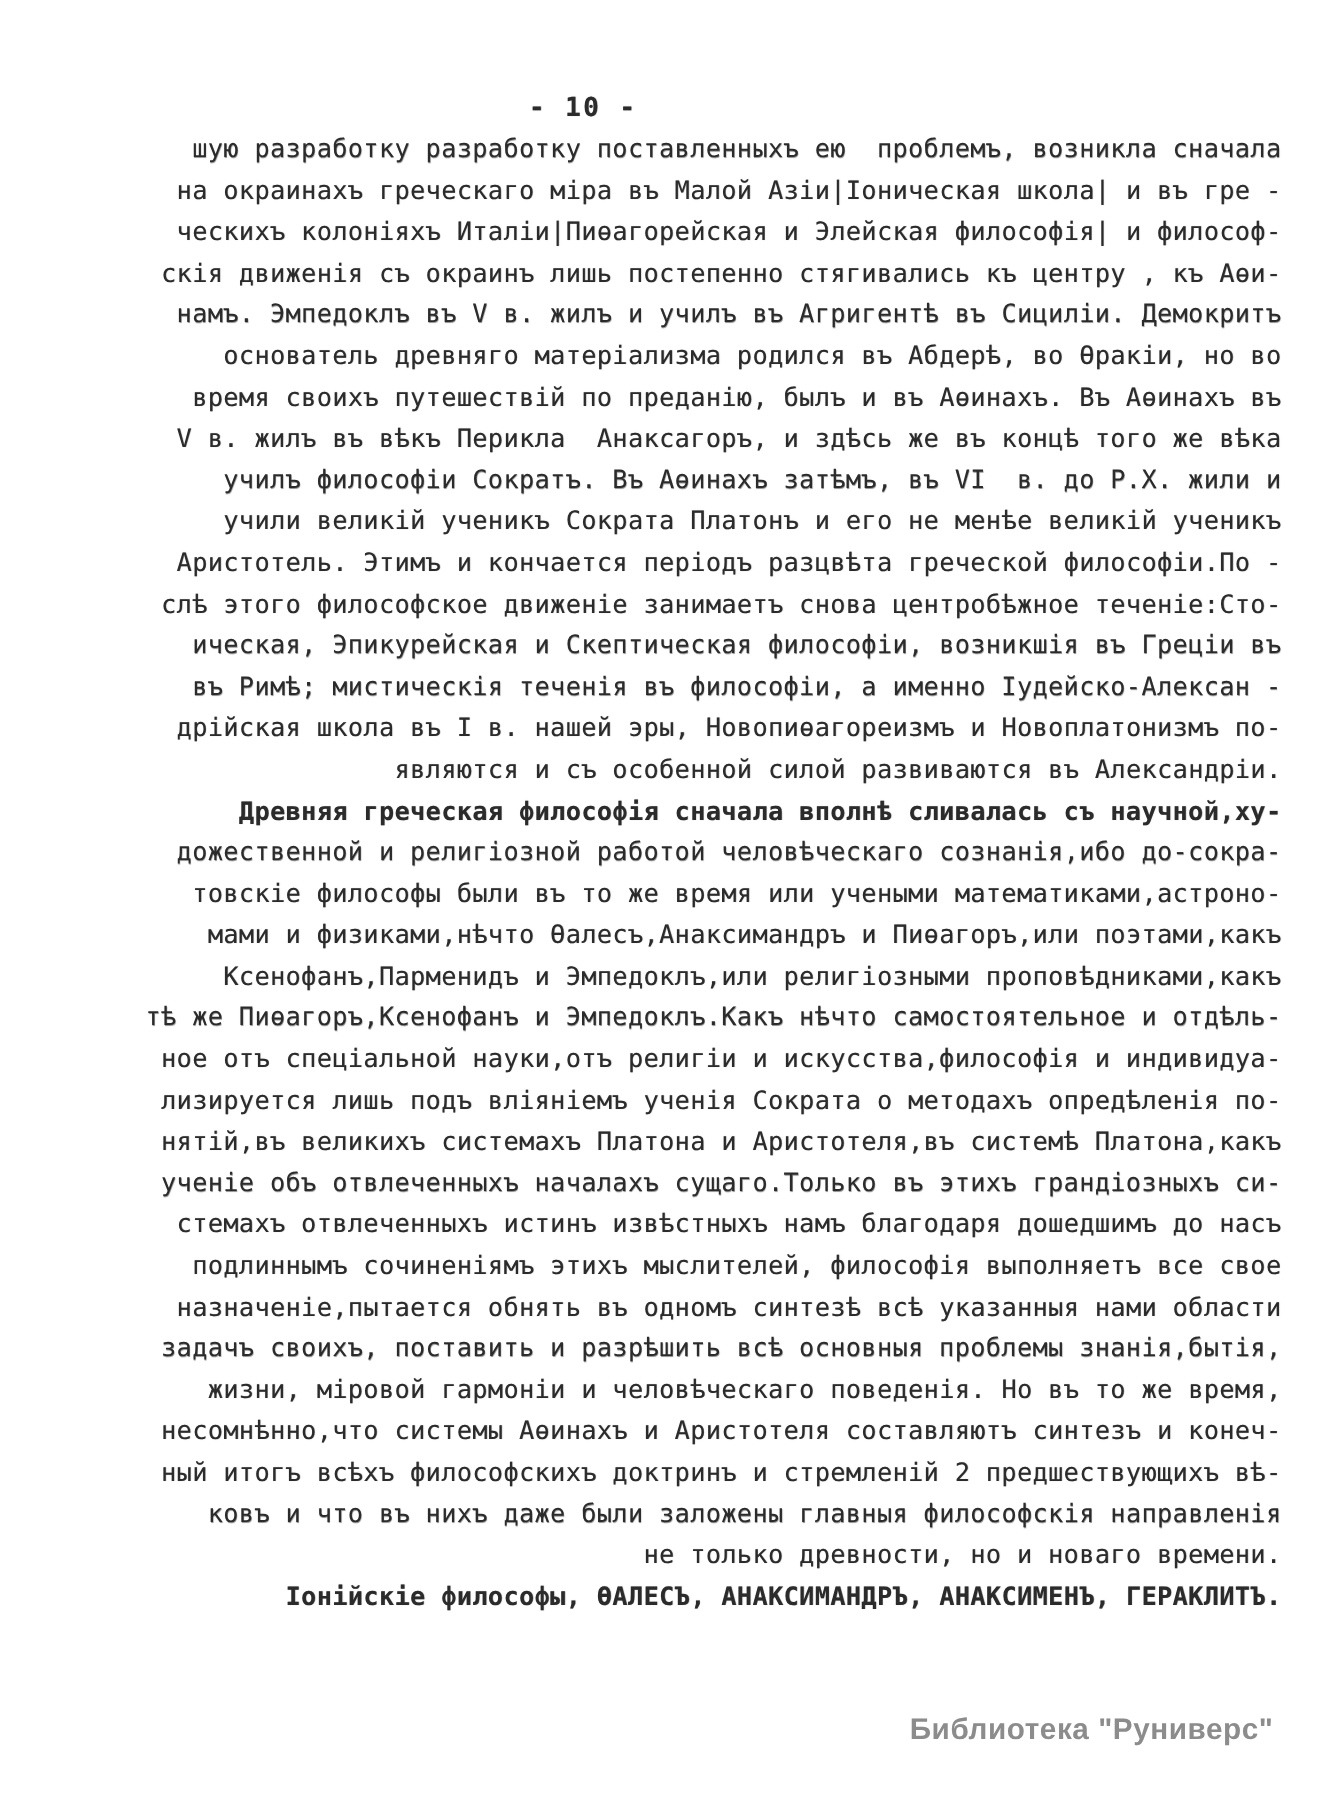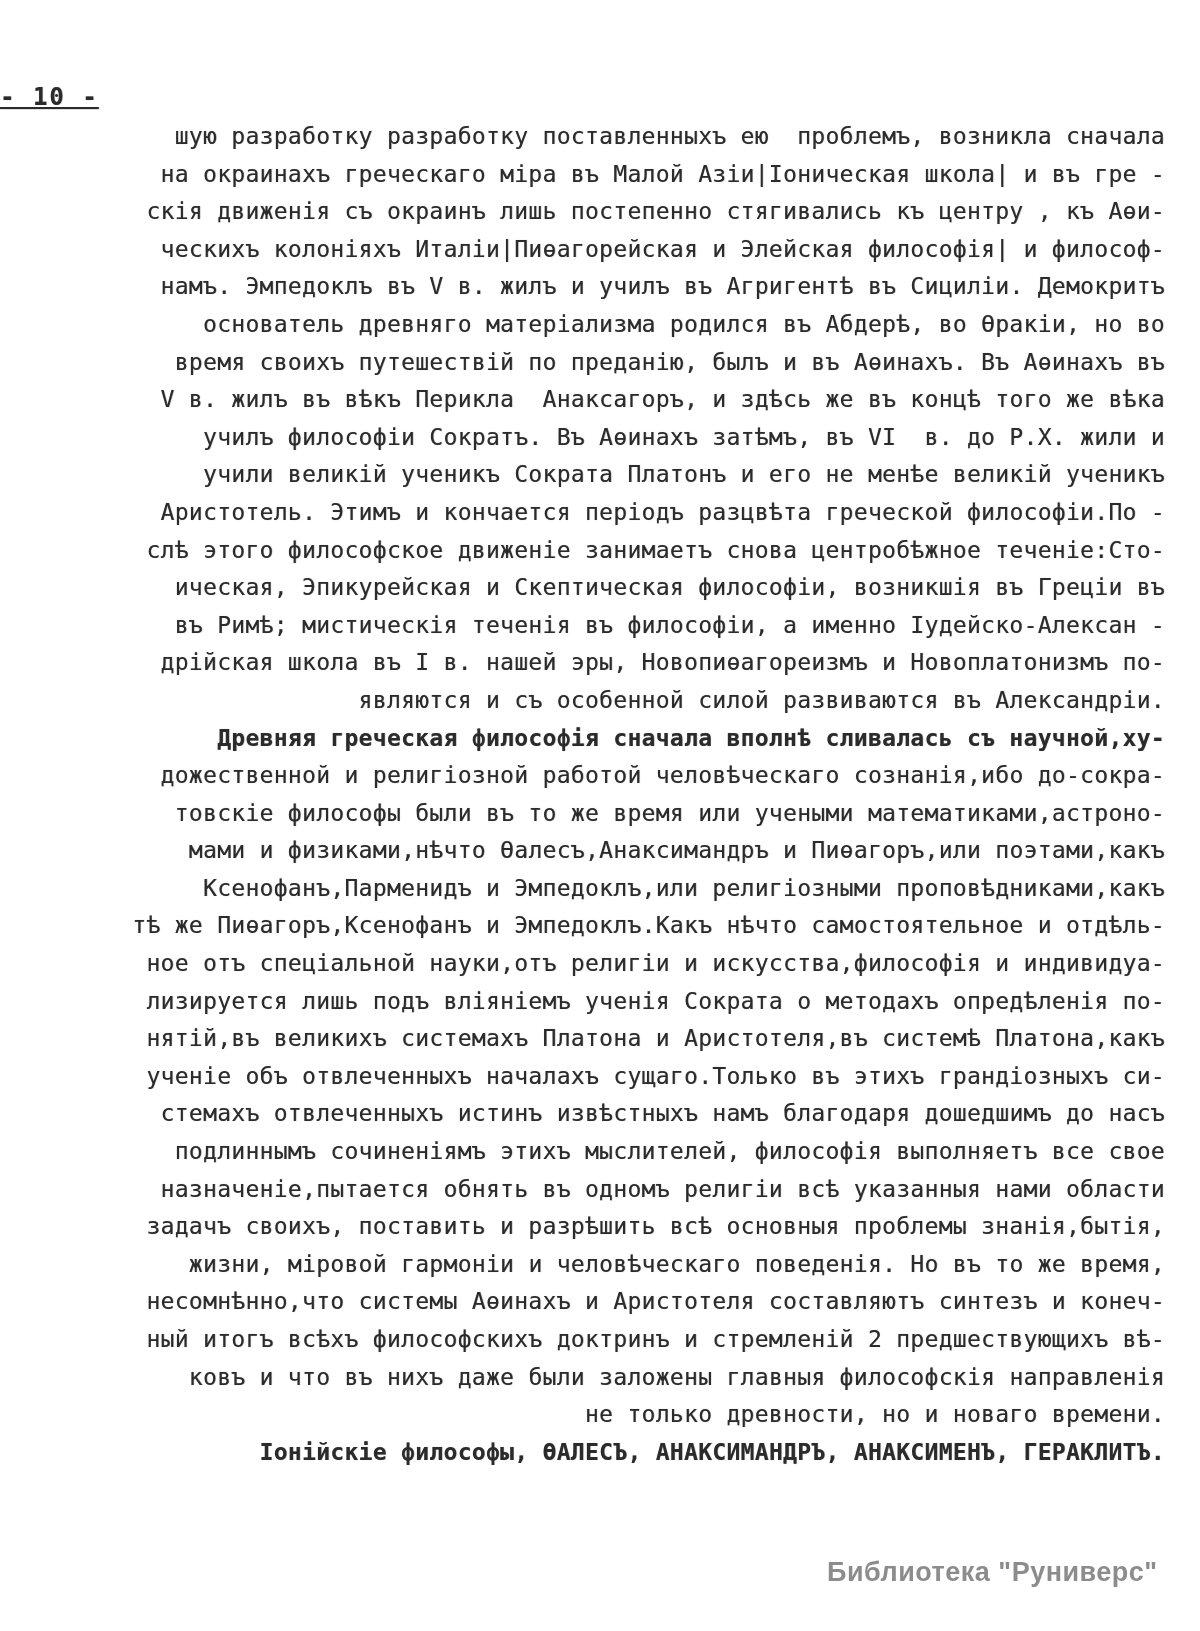--- a/index.html
+++ b/index.html
@@ -13,27 +13,26 @@
     height: 1631px;
     background: #ffffff;
     overflow: hidden;
     font-family: "DejaVu Sans Mono", "DejaVu Sans", monospace;
   }
   .page-number {
     position: absolute;
     top: 83px;
     left: 0;
     width: 1060px;
-    text-align: left;
+    text-align: center;
     font-size: 24px;
     font-weight: bold;
     letter-spacing: 2px;
     color: #2b2b2b;
     text-shadow: 0.4px 0.3px 0.7px rgba(40,40,40,0.55);
-    text-decoration: underline;
   }
   .text-block {
     position: absolute;
     top: 118px;
     left: 85px;
     width: 1080px;
     font-size: 23px;
     line-height: 37.6px;
     letter-spacing: 0.3px;
     color: #2b2b2b;
@@ -61,22 +60,22 @@
 </style>
 </head>
 <body>
 
 <div class="page">
   <div class="page-number">- 10 -</div>
 
   <div class="text-block">
     <div class="line">шую разработку разработку поставленныхъ ею  проблемъ, возникла сначала</div>
     <div class="line">на окраинахъ греческаго міра въ Малой Азіи|Іоническая школа| и въ гре -</div>
+    <div class="line">ческихъ колоніяхъ Италіи|Пиѳагорейская и Элейская философія| и философ-</div>
     <div class="line">скія движенія съ окраинъ лишь постепенно стягивались къ центру , къ Аѳи-</div>
-    <div class="line">ческихъ колоніяхъ Италіи|Пиѳагорейская и Элейская философія| и философ-</div>
     <div class="line">намъ. Эмпедоклъ въ V в. жилъ и училъ въ Агригентѣ въ Сициліи. Демокритъ</div>
     <div class="line">основатель древняго матеріализма родился въ Абдерѣ, во Ѳракіи, но во</div>
     <div class="line">время своихъ путешествій по преданію, былъ и въ Аѳинахъ. Въ Аѳинахъ въ</div>
     <div class="line">V в. жилъ въ вѣкъ Перикла  Анаксагоръ, и здѣсь же въ концѣ того же вѣка</div>
     <div class="line">училъ философіи Сократъ. Въ Аѳинахъ затѣмъ, въ VI  в. до Р.Х. жили и</div>
     <div class="line">учили великій ученикъ Сократа Платонъ и его не менѣе великій ученикъ</div>
     <div class="line">Аристотель. Этимъ и кончается періодъ разцвѣта греческой философіи.По -</div>
     <div class="line">слѣ этого философское движеніе занимаетъ снова центробѣжное теченіе:Сто-</div>
     <div class="line">ическая, Эпикурейская и Скептическая философіи, возникшія въ Греціи въ</div>
     <div class="line">въ Римѣ; мистическія теченія въ философіи, а именно Іудейско-Алексан -</div>
@@ -87,21 +86,21 @@
     <div class="line">товскіе философы были въ то же время или учеными математиками,астроно-</div>
     <div class="line">мами и физиками,нѣчто Ѳалесъ,Анаксимандръ и Пиѳагоръ,или поэтами,какъ</div>
     <div class="line">Ксенофанъ,Парменидъ и Эмпедоклъ,или религіозными проповѣдниками,какъ</div>
     <div class="line">тѣ же Пиѳагоръ,Ксенофанъ и Эмпедоклъ.Какъ нѣчто самостоятельное и отдѣль-</div>
     <div class="line">ное отъ спеціальной науки,отъ религіи и искусства,философія и индивидуа-</div>
     <div class="line">лизируется лишь подъ вліяніемъ ученія Сократа о методахъ опредѣленія по-</div>
     <div class="line">нятій,въ великихъ системахъ Платона и Аристотеля,въ системѣ Платона,какъ</div>
     <div class="line">ученіе объ отвлеченныхъ началахъ сущаго.Только въ этихъ грандіозныхъ си-</div>
     <div class="line">стемахъ отвлеченныхъ истинъ извѣстныхъ намъ благодаря дошедшимъ до насъ</div>
     <div class="line">подлиннымъ сочиненіямъ этихъ мыслителей, философія выполняетъ все свое</div>
-    <div class="line">назначеніе,пытается обнять въ одномъ религіи всѣ указанныя нами области</div>
+    <div class="line">назначеніе,пытается обнять въ одномъ синтезѣ всѣ указанныя нами области</div>
     <div class="line">задачъ своихъ, поставить и разрѣшить всѣ основныя проблемы знанія,бытія,</div>
     <div class="line">жизни, міровой гармоніи и человѣческаго поведенія. Но въ то же время,</div>
     <div class="line">несомнѣнно,что системы Аѳинахъ и Аристотеля составляютъ синтезъ и конеч-</div>
     <div class="line">ный итогъ всѣхъ философскихъ доктринъ и стремленій 2 предшествующихъ вѣ-</div>
     <div class="line">ковъ и что въ нихъ даже были заложены главныя философскія направленія</div>
     <div class="line">не только древности, но и новаго времени.</div>
     <div class="line indent">Іонійскіе философы, ѲАЛЕСЪ, АНАКСИМАНДРЪ, АНАКСИМЕНЪ, ГЕРАКЛИТЪ.</div>
   </div>
 
   <div class="watermark">Библиотека "Руниверс"</div>

